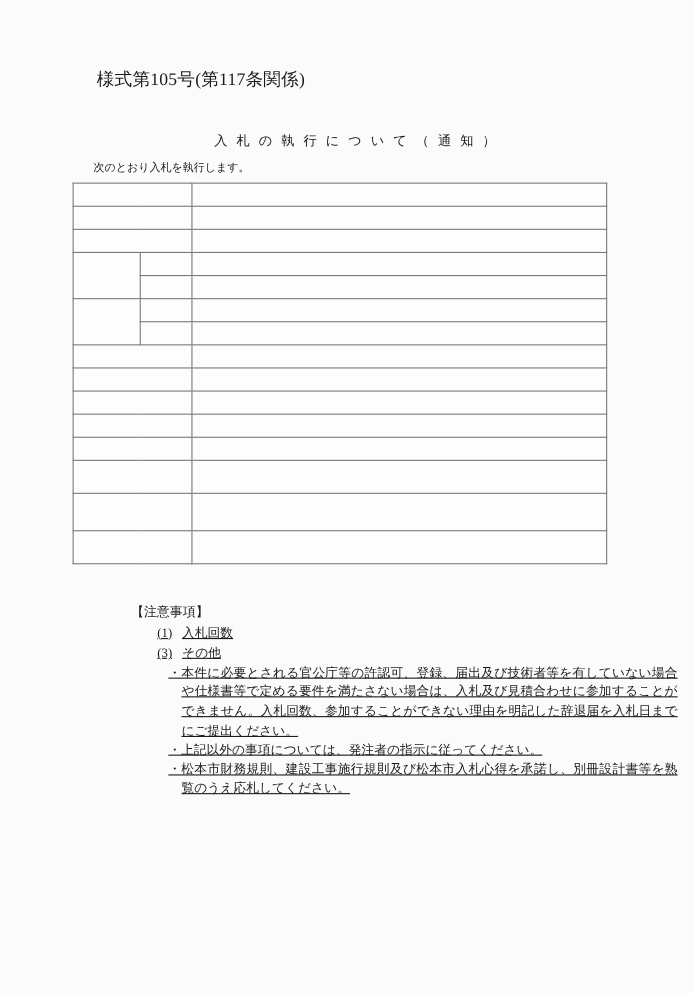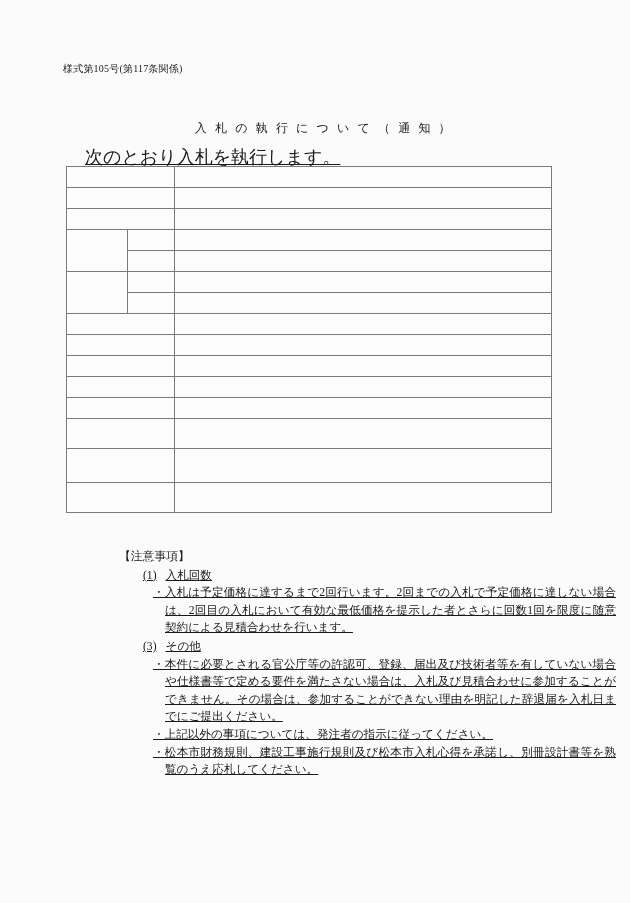--- a/index.html
+++ b/index.html
@@ -13,23 +13,23 @@
     height: 903px;
     background: #fbfbfb;
     font-family: "Liberation Serif", "DejaVu Serif", serif;
     color: #1a1a1a;
     overflow: hidden;
   }
 
   
   .form-no {
     position: absolute;
-    left: 63px;
+    left: 88px;
     top: 62px;
-    font-size: 10px;
+    font-size: 16px;
     letter-spacing: 0.2px;
     white-space: nowrap;
   }
 
   
   .doc-title {
     position: absolute;
     left: 0;
     right: 0;
     top: 120px;
@@ -37,23 +37,22 @@
     font-size: 12px;
     letter-spacing: 2.6px;
     padding-left: 18px;
     white-space: nowrap;
   }
 
   .lead-line {
     position: absolute;
     left: 85px;
     top: 145px;
-    font-size: 18px;
-    white-space: nowrap;
-    text-decoration: underline;
+    font-size: 10px;
+    white-space: nowrap;
   }
 
   
   .form-table {
     position: absolute;
     left: 66px;
     top: 166px;
     width: 485px;
     border-collapse: collapse;
     table-layout: fixed;
@@ -189,27 +188,26 @@
     </tbody>
   </table>
 
   <div class="notes">
     <div class="notes-heading">【注意事項】</div>
 
     <div class="note-group">
       <div class="note-num">
         <span class="num-label">(1)</span><span>入札回数</span>
       </div>
-      <div class="note-bullet">・入札は予定価格に達するまで2回行います。2回までの入札で予定価格に達しない場合は、2回目の入札において有効な最低価格を提示した者とさらに回数1回を限度に随意契約による見積合わせを行います。</div>
     </div>
 
 
     <div class="note-group">
       <div class="note-num">
         <span class="num-label">(3)</span><span>その他</span>
       </div>
-      <div class="note-bullet">・本件に必要とされる官公庁等の許認可、登録、届出及び技術者等を有していない場合や仕様書等で定める要件を満たさない場合は、入札及び見積合わせに参加することができません。その場合は、参加することができない理由を明記した辞退届を入札日までにご提出ください。</div>
+      <div class="note-bullet">・本件に必要とされる官公庁等の許認可、登録、届出及び技術者等を有していない場合や仕様書等で定める要件を満たさない場合は、入札及び見積合わせに参加することができません。入札回数、参加することができない理由を明記した辞退届を入札日までにご提出ください。</div>
       <div class="note-bullet">・上記以外の事項については、発注者の指示に従ってください。</div>
       <div class="note-bullet">・松本市財務規則、建設工事施行規則及び松本市入札心得を承諾し、別冊設計書等を熟覧のうえ応札してください。</div>
     </div>
   </div>
 
 </div>
 
 </body></html>

